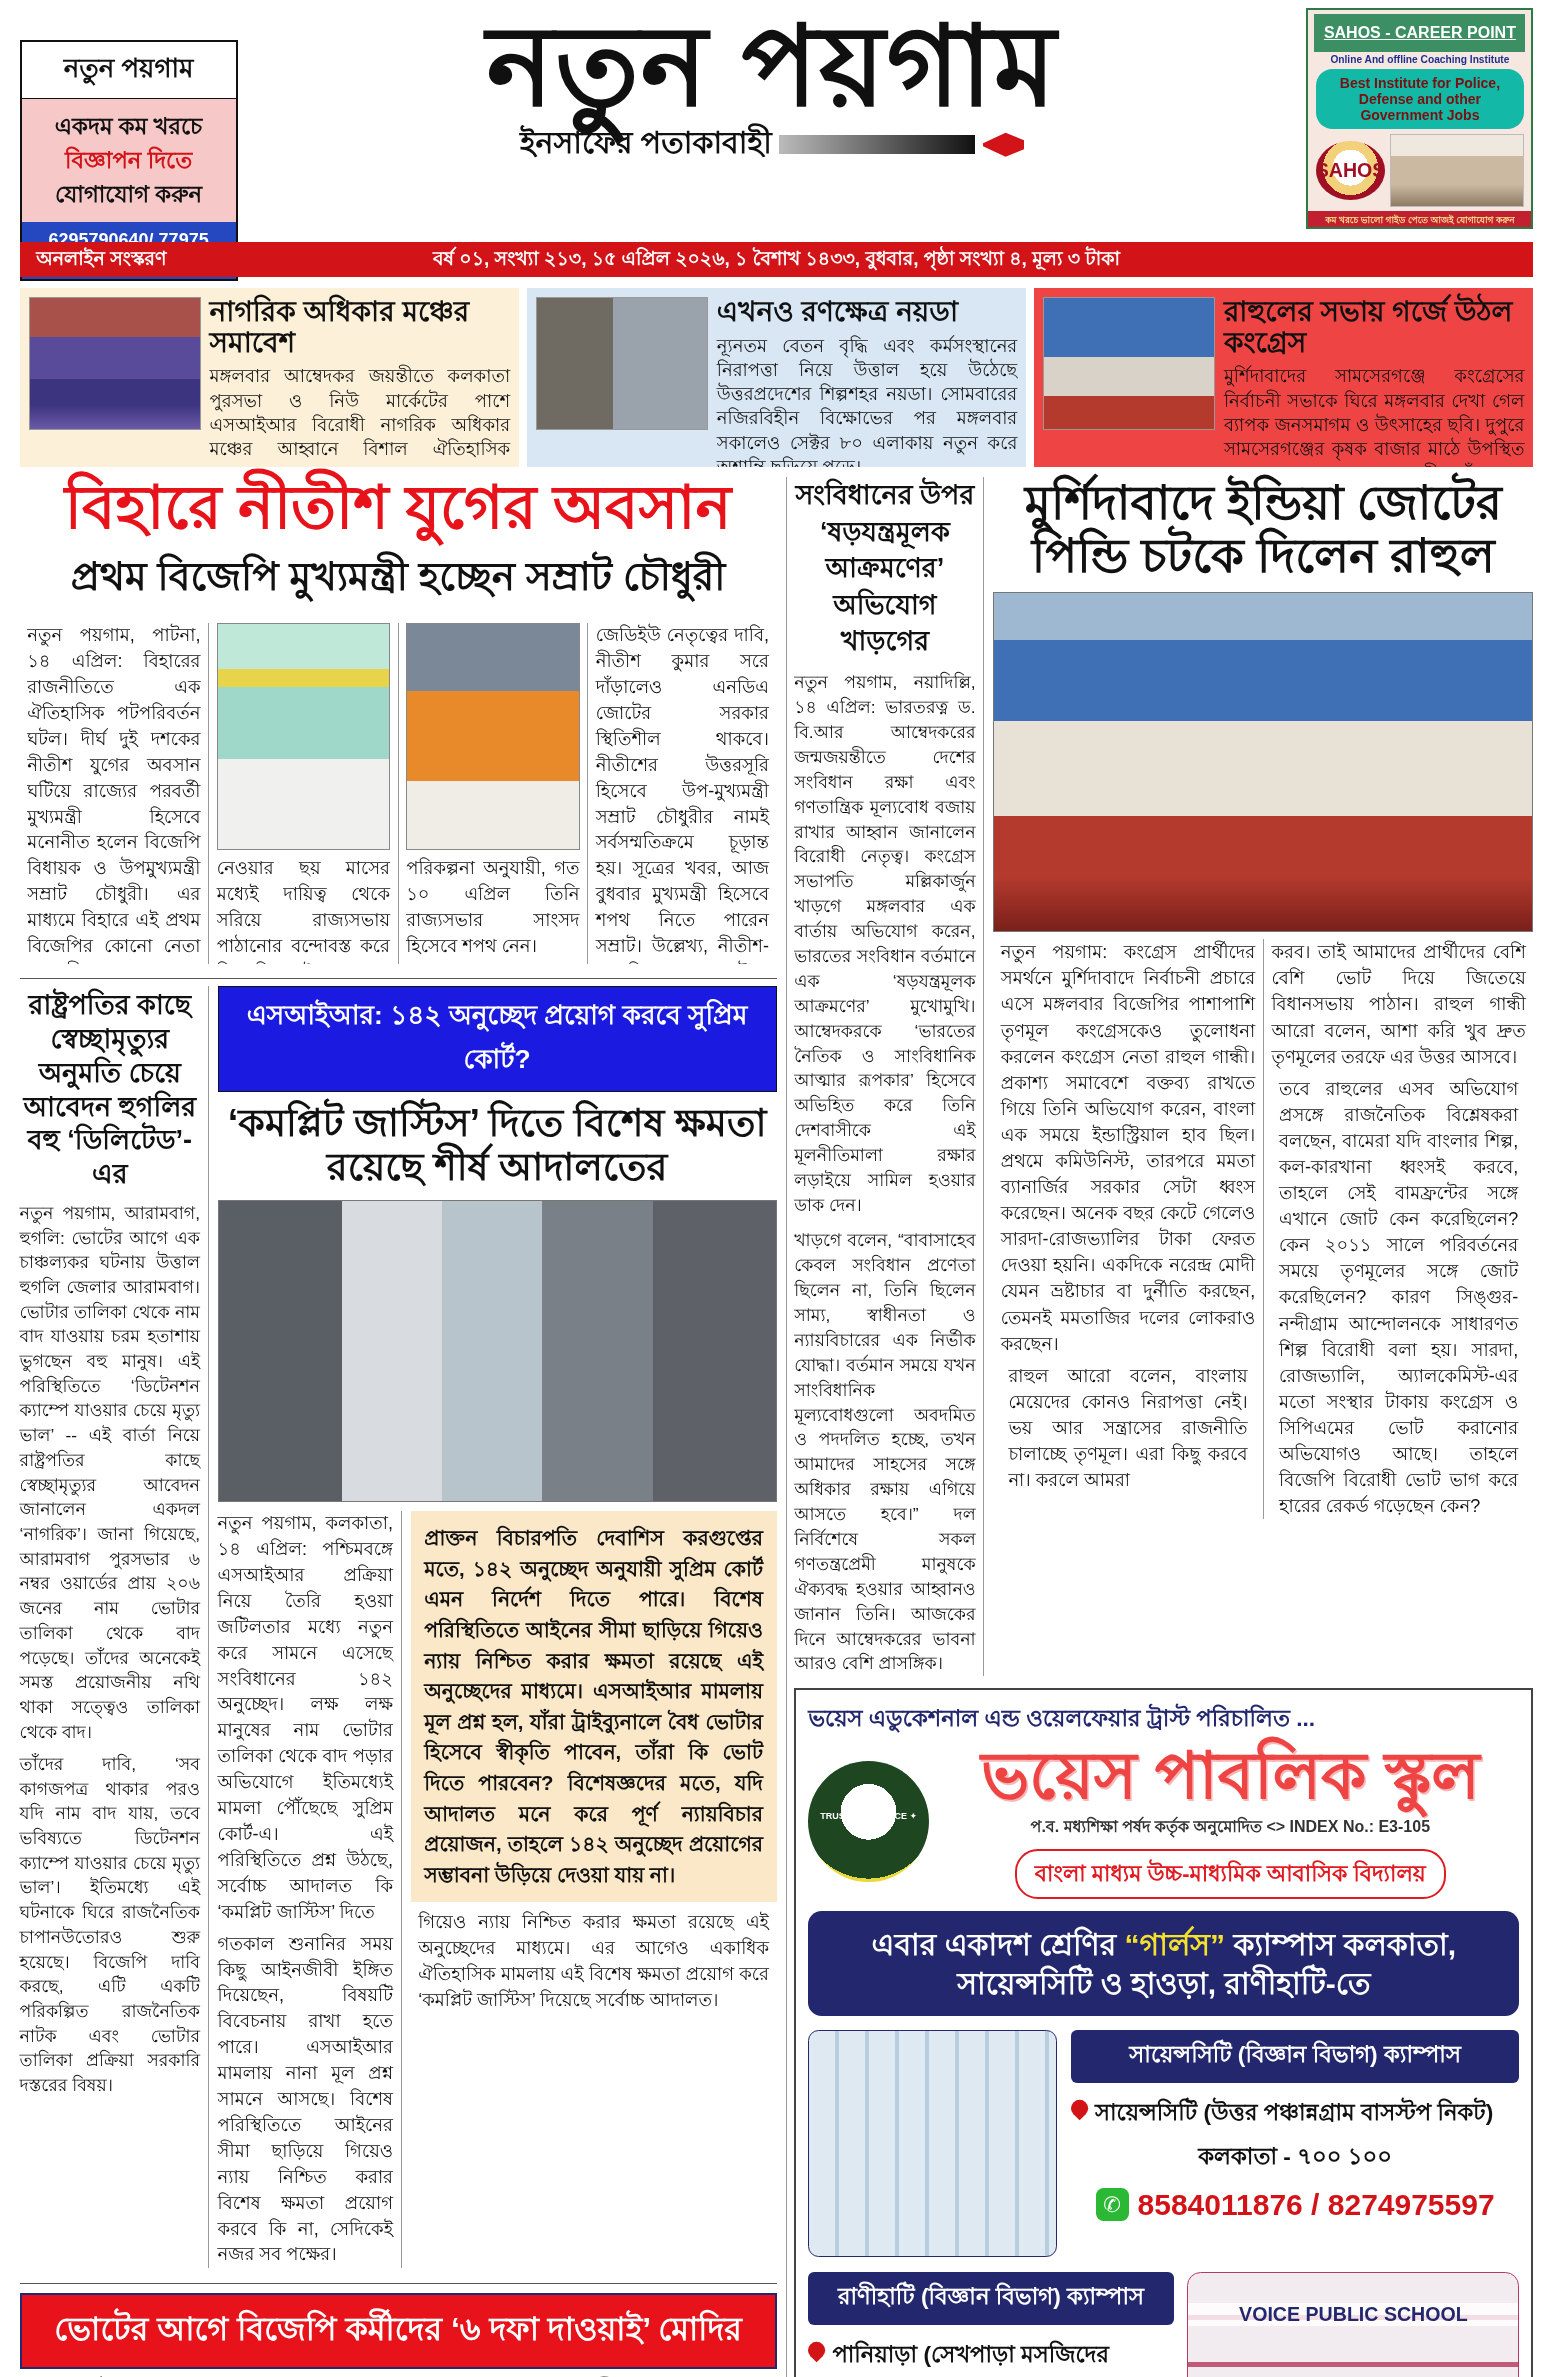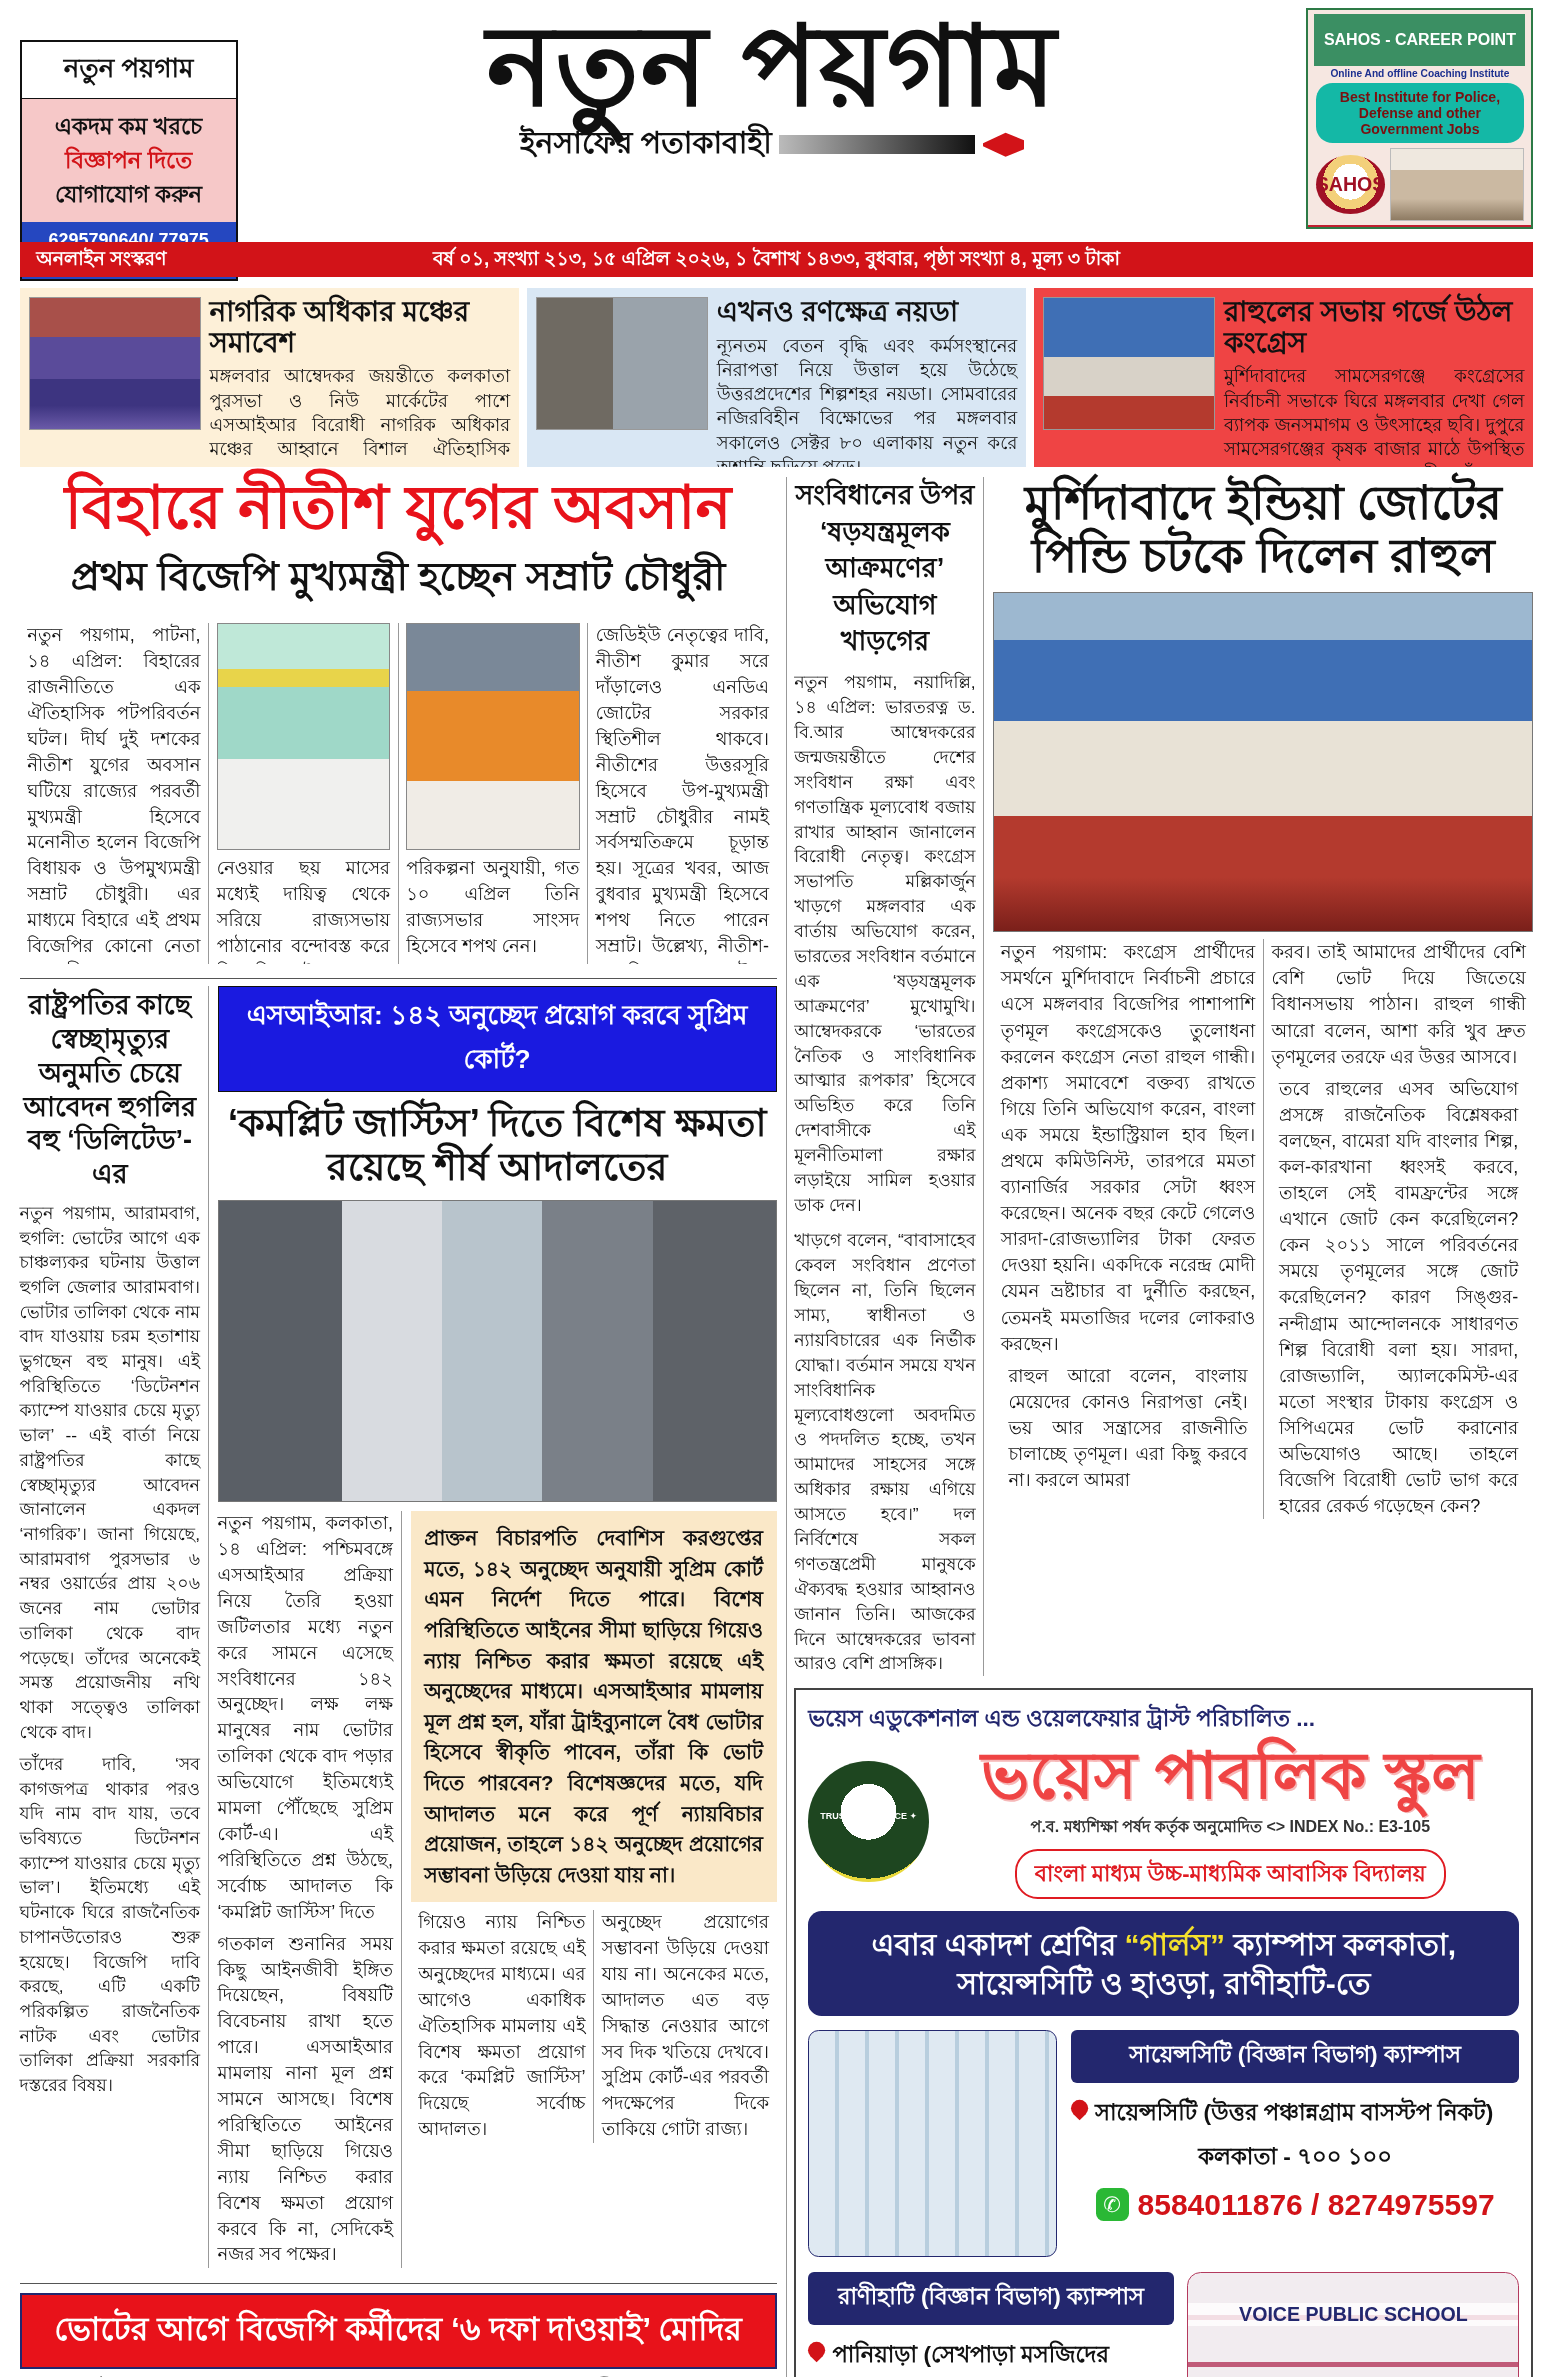--- a/index.html
+++ b/index.html
@@ -14,21 +14,21 @@
   .tl-body .red{color:#d21318;}
   .tl-phone{background:#2547c0;color:#fff;font-weight:bold;font-size:18px;text-align:center;padding:7.6px 1.5px;}
   .masthead{flex:1;text-align:center;}
   .mast-title{font-size:112px;font-weight:bold;letter-spacing:1.5px;line-height:1.05;color:#101010;}
   .mast-tag-row{display:flex;align-items:center;justify-content:center;gap:7.6px;margin-top:-6px;}
   .mast-tag{font-size:30px;font-weight:bold;color:#101010;}
   .mast-bar{display:inline-block;width:196px;height:19.6px;background:linear-gradient(90deg,#bbb,#111);}
   .nib{display:inline-block;width:41px;height:30px;background:#d21318;
        clip-path:polygon(0 45%,55% 10%,100% 35%,100% 65%,55% 90%,0 55%);position:relative;}
   .tr-ad{width:227px;height:221px;border:2.3px solid #2d7a46;background:#f6e7e1;overflow:hidden;font-family:"Liberation Sans",sans-serif;}
-  .sahos-title{background:#3b8f63;color:#fff;font-weight:bold;font-size:16px;text-align:center;margin:4.5px 6px 1.5px 6px;padding:17px 0;}
+  .sahos-title{background:#3b8f63;color:#fff;font-weight:bold;font-size:16px;text-align:center;margin:4.5px 6px 1.5px 6px;padding:10px 0;text-decoration:underline;}
   .sahos-sub{color:#1c2f8f;font-weight:bold;font-size:10.2px;text-align:center;}
   .sahos-high{background:#14b8a6;border-radius:16.6px;color:#7a1010;font-weight:bold;font-size:14px;
               text-align:center;padding:6px 9px;margin:4.5px 7.6px;}
   .sahos-mid{display:flex;align-items:center;gap:4.5px;padding:0 7.6px;}
   .sahos-logo{width:69px;height:59px;border-radius:50%;background:radial-gradient(circle at 50% 45%,#fff 0 38%,#f3d07a 38% 58%,#a01025 58% 100%);
               display:flex;align-items:center;justify-content:center;color:#a01025;font-weight:bold;font-size:19.6px;}
   .sahos-photo{flex:1;height:73px;background:linear-gradient(180deg,#efe8df 0 30%,#cbb9a2 30% 70%,#8e7b63 100%);border:0.8px solid #bbb;}
   .sahos-strip{background:#c02030;color:#f7e28a;font-size:9px;font-weight:bold;text-align:center;padding:2.3px 1.5px;margin-top:4.5px;}
   .sahos-addr{background:#f3e3da;color:#4a1010;font-weight:bold;font-size:11.3px;text-align:center;padding:2.3px 0;}
   .sahos-phone{background:#cfe8a8;color:#1c2f8f;font-weight:bold;font-size:13px;text-align:center;padding:3px 0;}
@@ -227,21 +227,20 @@
           <div class="sir-photo"></div>
           <div class="sir-body">
             <div class="sir-c1">
               <span>নতুন পয়গাম, কলকাতা, ১৪ এপ্রিল: পশ্চিমবঙ্গে এসআইআর প্রক্রিয়া নিয়ে তৈরি হওয়া জটিলতার মধ্যে নতুন করে সামনে এসেছে সংবিধানের ১৪২ অনুচ্ছেদ। লক্ষ লক্ষ মানুষের নাম ভোটার তালিকা থেকে বাদ পড়ার অভিযোগে ইতিমধ্যেই মামলা পৌঁছেছে সুপ্রিম কোর্ট-এ। এই পরিস্থিতিতে প্রশ্ন উঠছে, সর্বোচ্চ আদালত কি ‘কমপ্লিট জাস্টিস’ দিতে</span>
               <div style="margin-top:6px;">গতকাল শুনানির সময় কিছু আইনজীবী ইঙ্গিত দিয়েছেন, বিষয়টি বিবেচনায় রাখা হতে পারে। এসআইআর মামলায় নানা মূল প্রশ্ন সামনে আসছে। বিশেষ পরিস্থিতিতে আইনের সীমা ছাড়িয়ে গিয়েও ন্যায় নিশ্চিত করার বিশেষ ক্ষমতা প্রয়োগ করবে কি না, সেদিকেই নজর সব পক্ষের।</div>
             </div>
             <div class="sir-right">
               <div class="sir-box">প্রাক্তন বিচারপতি দেবাশিস করগুপ্তের মতে, ১৪২ অনুচ্ছেদ অনুযায়ী সুপ্রিম কোর্ট এমন নির্দেশ দিতে পারে। বিশেষ পরিস্থিতিতে আইনের সীমা ছাড়িয়ে গিয়েও ন্যায় নিশ্চিত করার ক্ষমতা রয়েছে এই অনুচ্ছেদের মাধ্যমে। এসআইআর মামলায় মূল প্রশ্ন হল, যাঁরা ট্রাইব্যুনালে বৈধ ভোটার হিসেবে স্বীকৃতি পাবেন, তাঁরা কি ভোট দিতে পারবেন? বিশেষজ্ঞদের মতে, যদি আদালত মনে করে পূর্ণ ন্যায়বিচার প্রয়োজন, তাহলে ১৪২ অনুচ্ছেদ প্রয়োগের সম্ভাবনা উড়িয়ে দেওয়া যায় না।</div>
               <div class="sir-cols">
                 <div>গিয়েও ন্যায় নিশ্চিত করার ক্ষমতা রয়েছে এই অনুচ্ছেদের মাধ্যমে। এর আগেও একাধিক ঐতিহাসিক মামলায় এই বিশেষ ক্ষমতা প্রয়োগ করে ‘কমপ্লিট জাস্টিস’ দিয়েছে সর্বোচ্চ আদালত।</div>
-                <div>অনুচ্ছেদ প্রয়োগের সম্ভাবনা উড়িয়ে দেওয়া যায় না। অনেকের মতে, আদালত এত বড় সিদ্ধান্ত নেওয়ার আগে সব দিক খতিয়ে দেখবে। সুপ্রিম কোর্ট-এর পরবর্তী পদক্ষেপের দিকে তাকিয়ে গোটা রাজ্য।</div>
               </div>
             </div>
           </div>
         </div>
       </div>
 
       <div class="modi">
         <div class="modi-banner">ভোটের আগে বিজেপি কর্মীদের ‘৬ দফা দাওয়াই’ মোদির</div>
         <div class="modi-head">সংগঠন মজবুত করতে বুথ স্তরের কর্মীদের সঙ্গে ভার্চুয়াল বৈঠক</div>
 

